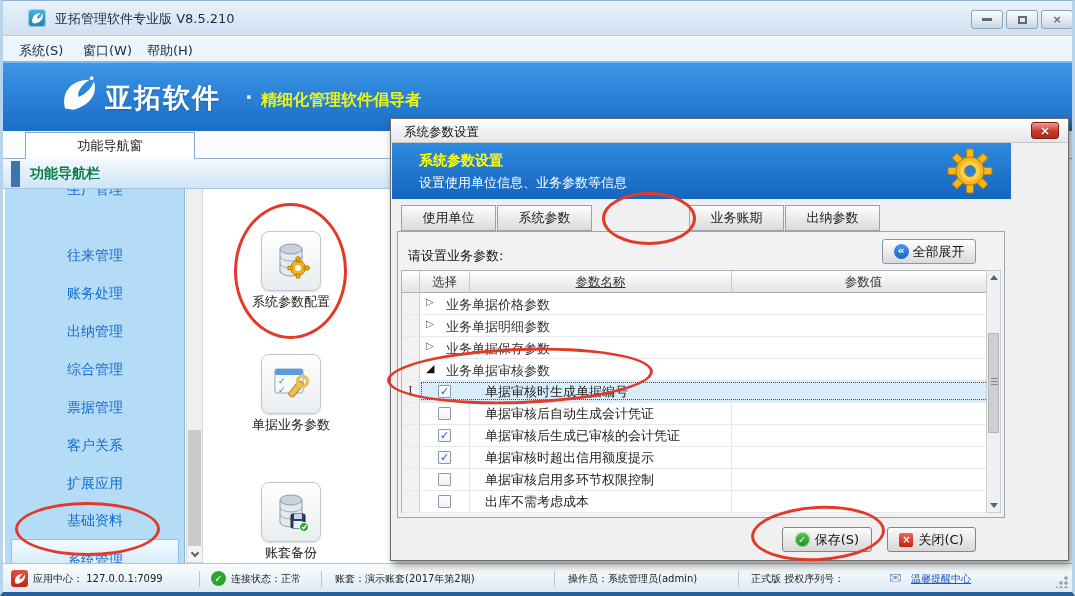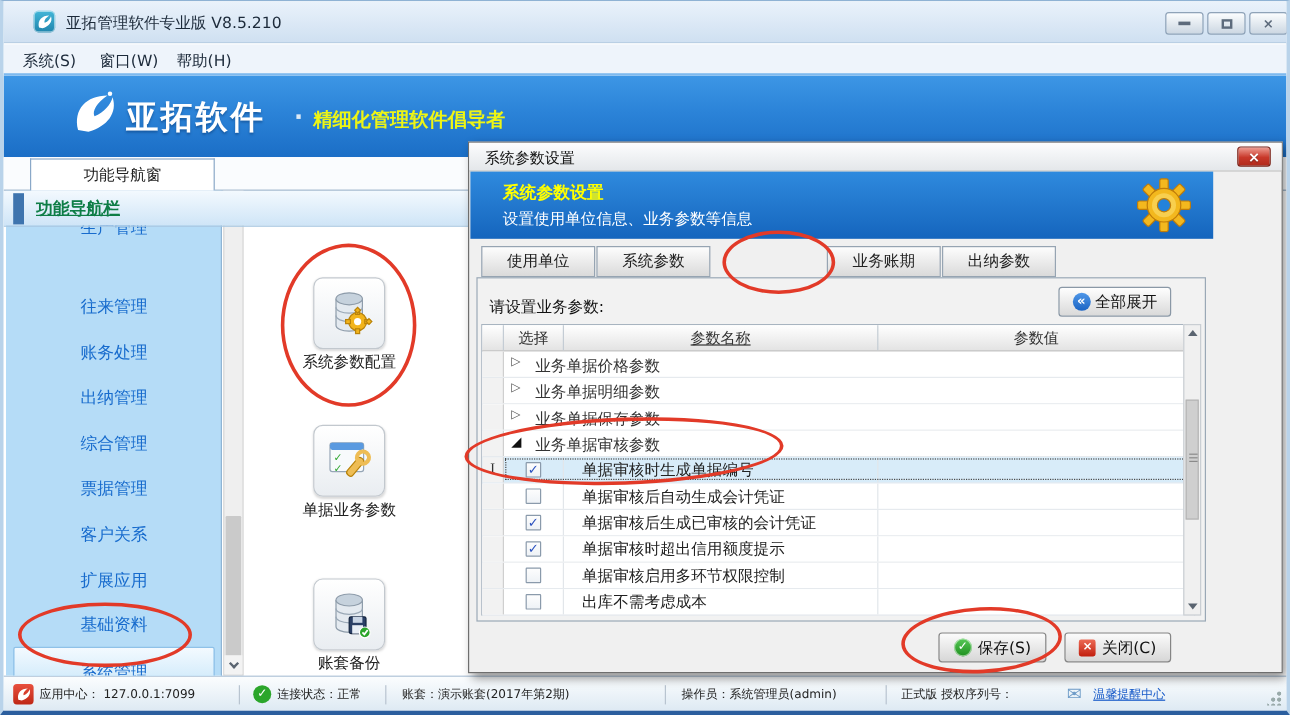--- a/index.html
+++ b/index.html
@@ -29,28 +29,28 @@
             border-top:2px solid #7db9ee; }
   .brand-logo { position:absolute; left:52px; top:8px; }
   .brand-name { position:absolute; left:102px; top:17px; font-size:27px; font-weight:bold; color:#fff; letter-spacing:2px; text-shadow:0 1px 2px rgba(0,40,90,.4); }
   .brand-dot { position:absolute; left:242px; top:22px; font-size:20px; color:#dce9f6; font-weight:bold; }
   .brand-slogan { position:absolute; left:258px; top:27px; font-size:16px; font-weight:bold; color:#eef514; }
   .bicon { position:absolute; top:74px; width:32px; height:32px; }
   .exit-label { position:absolute; left:996px; top:110px; width:64px; font-size:13px; color:#fff; text-shadow:0 1px 1px rgba(0,0,0,.4); }
   
   .content { position:absolute; left:0; top:130px; width:100%; height:432px; background:#fff; }
   .tabstrip { position:absolute; left:0; top:0; width:100%; height:28px; background:#fafcfe; border-bottom:1px solid #96aec8; }
-  .navtab { position:absolute; left:22px; top:1px; width:154px; height:27px; background:#fff;
+  .navtab { position:absolute; left:22px; top:1px; width:170px; height:27px; background:#fff;
             border:1px solid #8aa8c8; border-bottom:none; font-size:13px; color:#222;
             display:flex; align-items:center; justify-content:center; }
   .content-close { position:absolute; right:12px; top:5px; font-size:13px; color:#5a6b7e; font-weight:bold; }
   .navband { position:absolute; left:0; top:28px; width:1041px; height:30px; z-index:3;
              background:linear-gradient(#f3f9fe,#cfe5f7); border-bottom:1px solid #a9c7e1; }
   .navband .accent { position:absolute; left:8px; top:2px; width:9px; height:26px; background:#3e74ae; }
-  .navband .txt { position:absolute; left:27px; top:6px; font-size:14px; font-weight:bold; color:#0e7d46;text-decoration:underline; }
+  .navband .txt { position:absolute; left:27px; top:6px; font-size:14px; font-weight:bold; color:#0e7d46; }
   .sidebar { position:absolute; left:2px; top:28px; width:180px; height:404px; background:#b5dcf7; border-right:1px solid #8fb4d4; overflow:hidden; z-index:1; }
   .side-item { position:absolute; left:0; width:180px; height:22px; text-align:center; font-size:14px; color:#176bcd; }
   .side-sel { position:absolute; left:6px; top:380px; width:168px; height:43px; border:1px solid #8fc1e8; border-radius:2px;
               background:linear-gradient(#f3faff,#bfe2f8); display:flex; align-items:center; justify-content:center;
               font-size:14px; color:#176bcd; }
   .vscroll { position:absolute; background:#efefef; border:1px solid #d7d7d7; }
   .scroll-btn { position:absolute; left:0; width:100%; height:16px; display:flex; align-items:center; justify-content:center; background:#f3f3f3; }
   .chv { display:inline-block; width:6px; height:6px; border-right:2px solid #5a6470; border-bottom:2px solid #5a6470; }
   .chv.up { transform:rotate(-135deg); margin-top:3px; }
   .chv.down { transform:rotate(45deg); margin-bottom:3px; }

